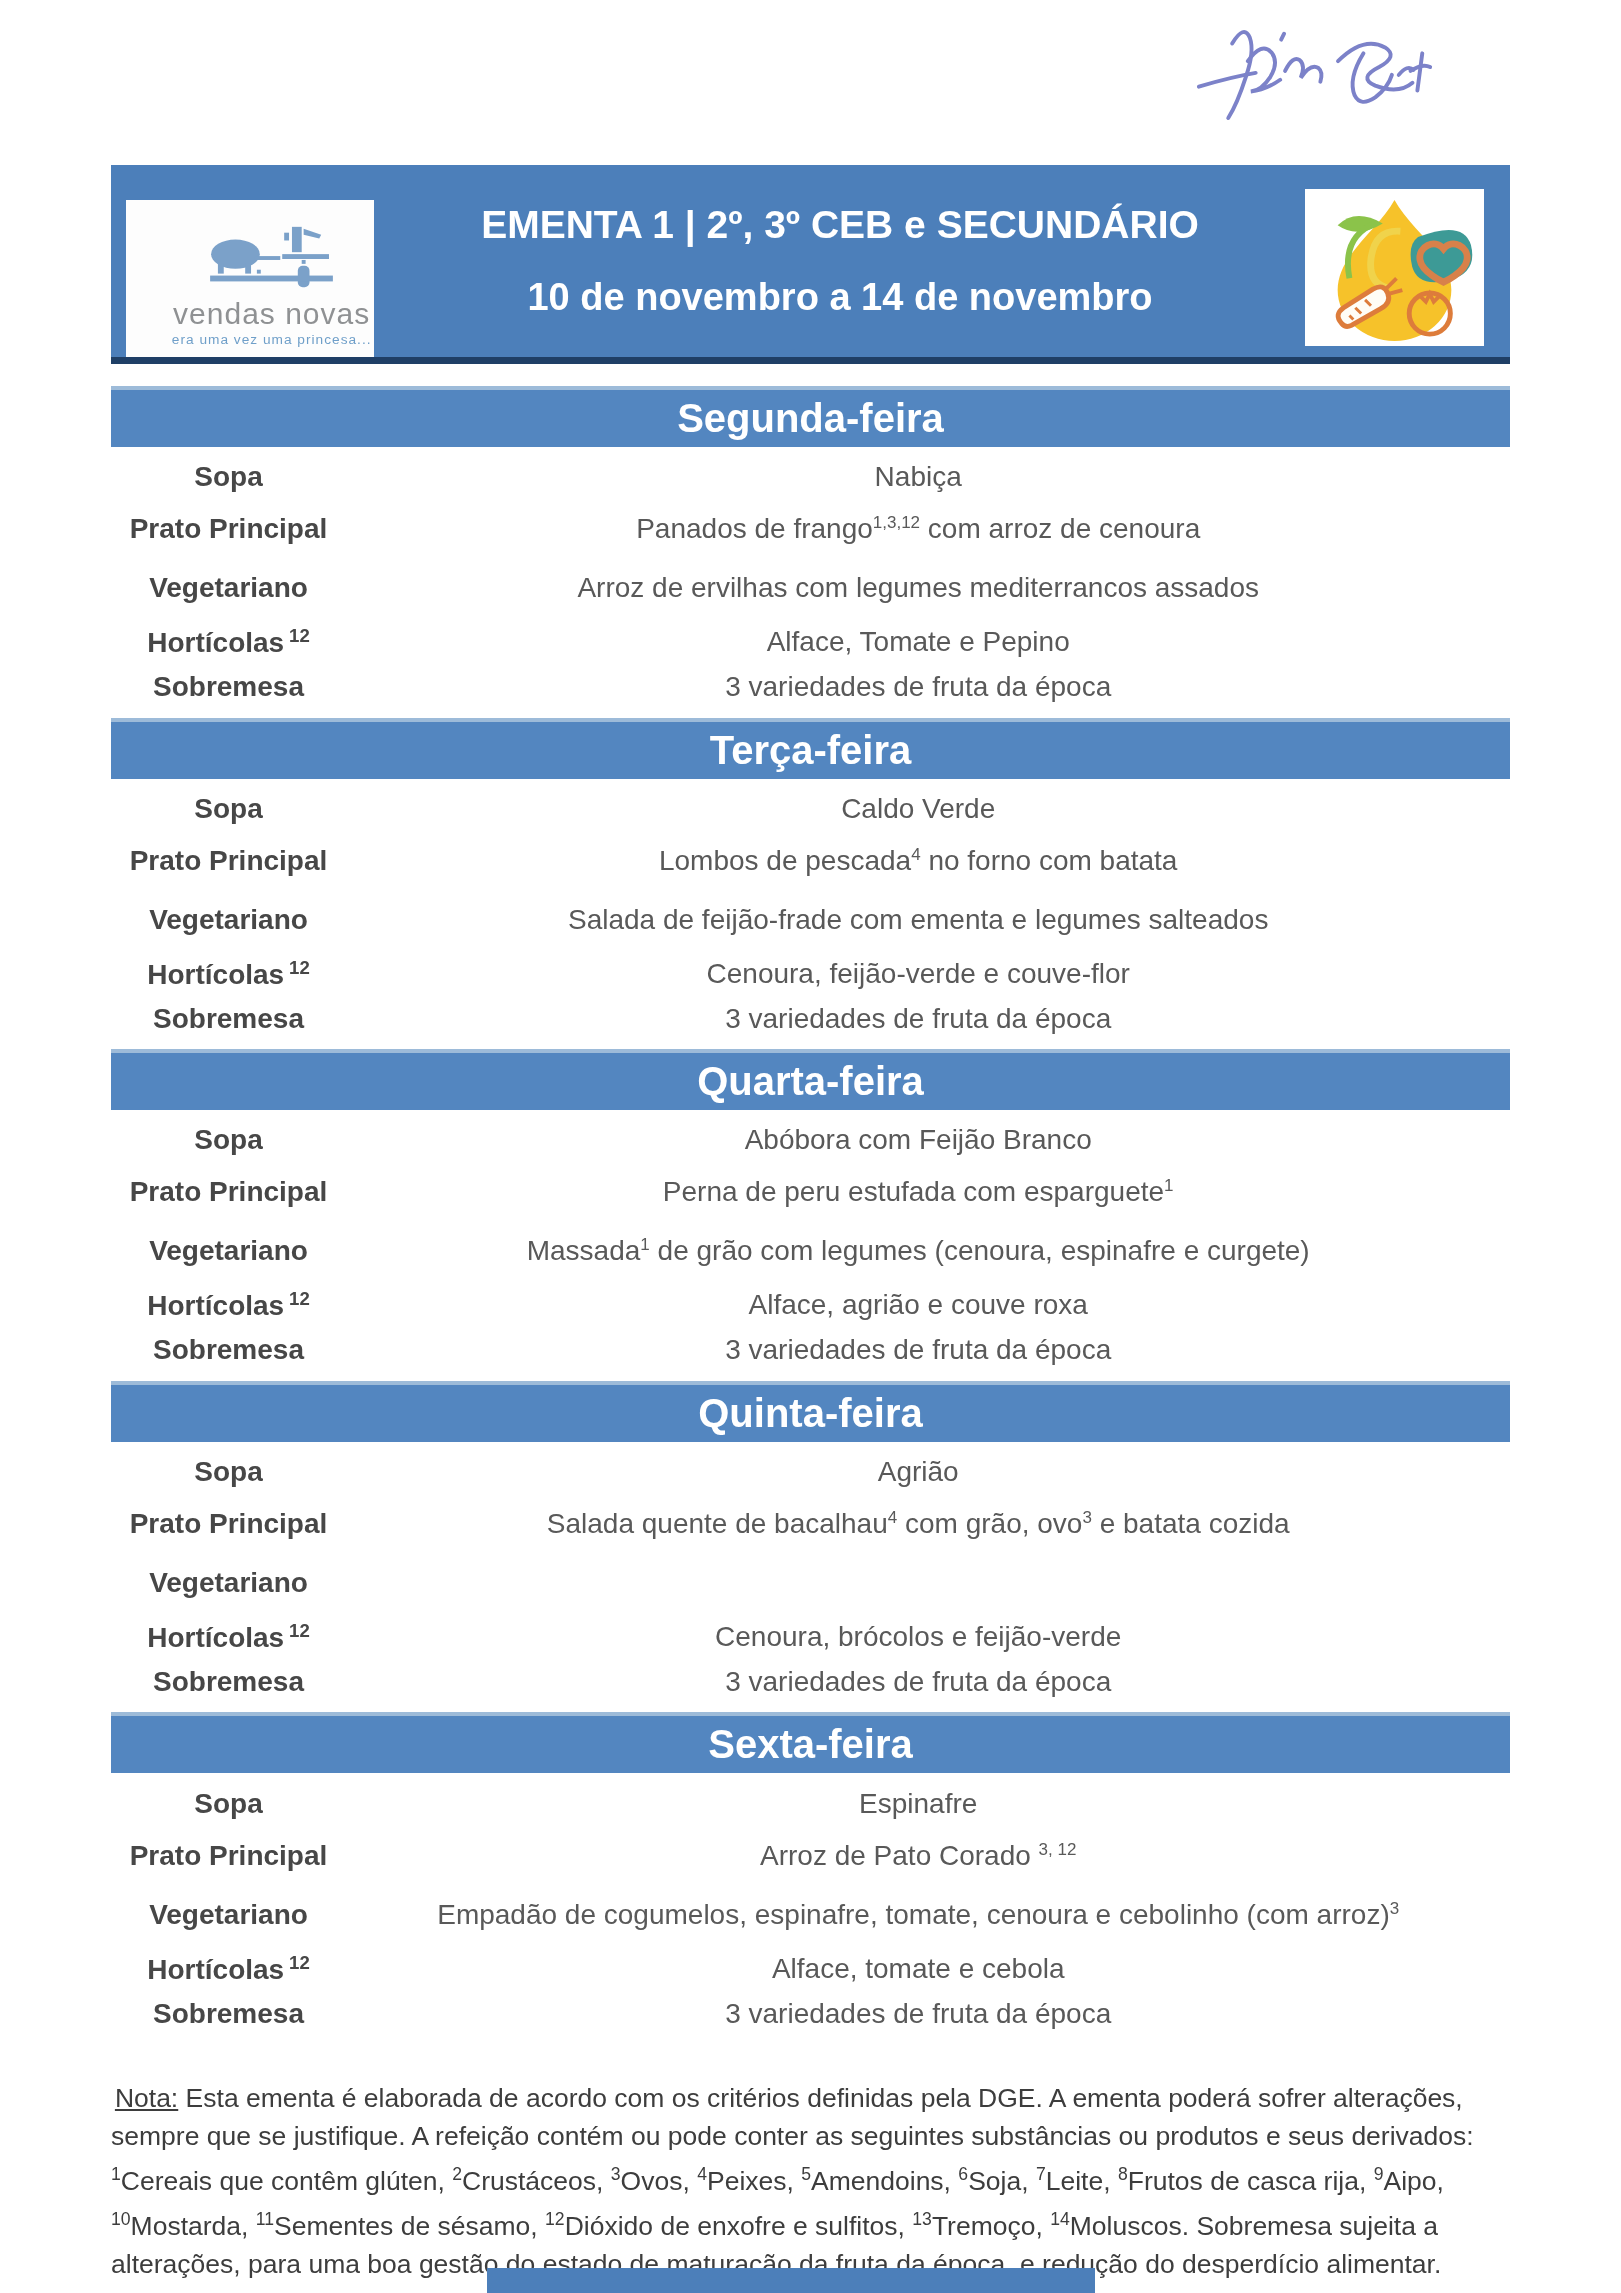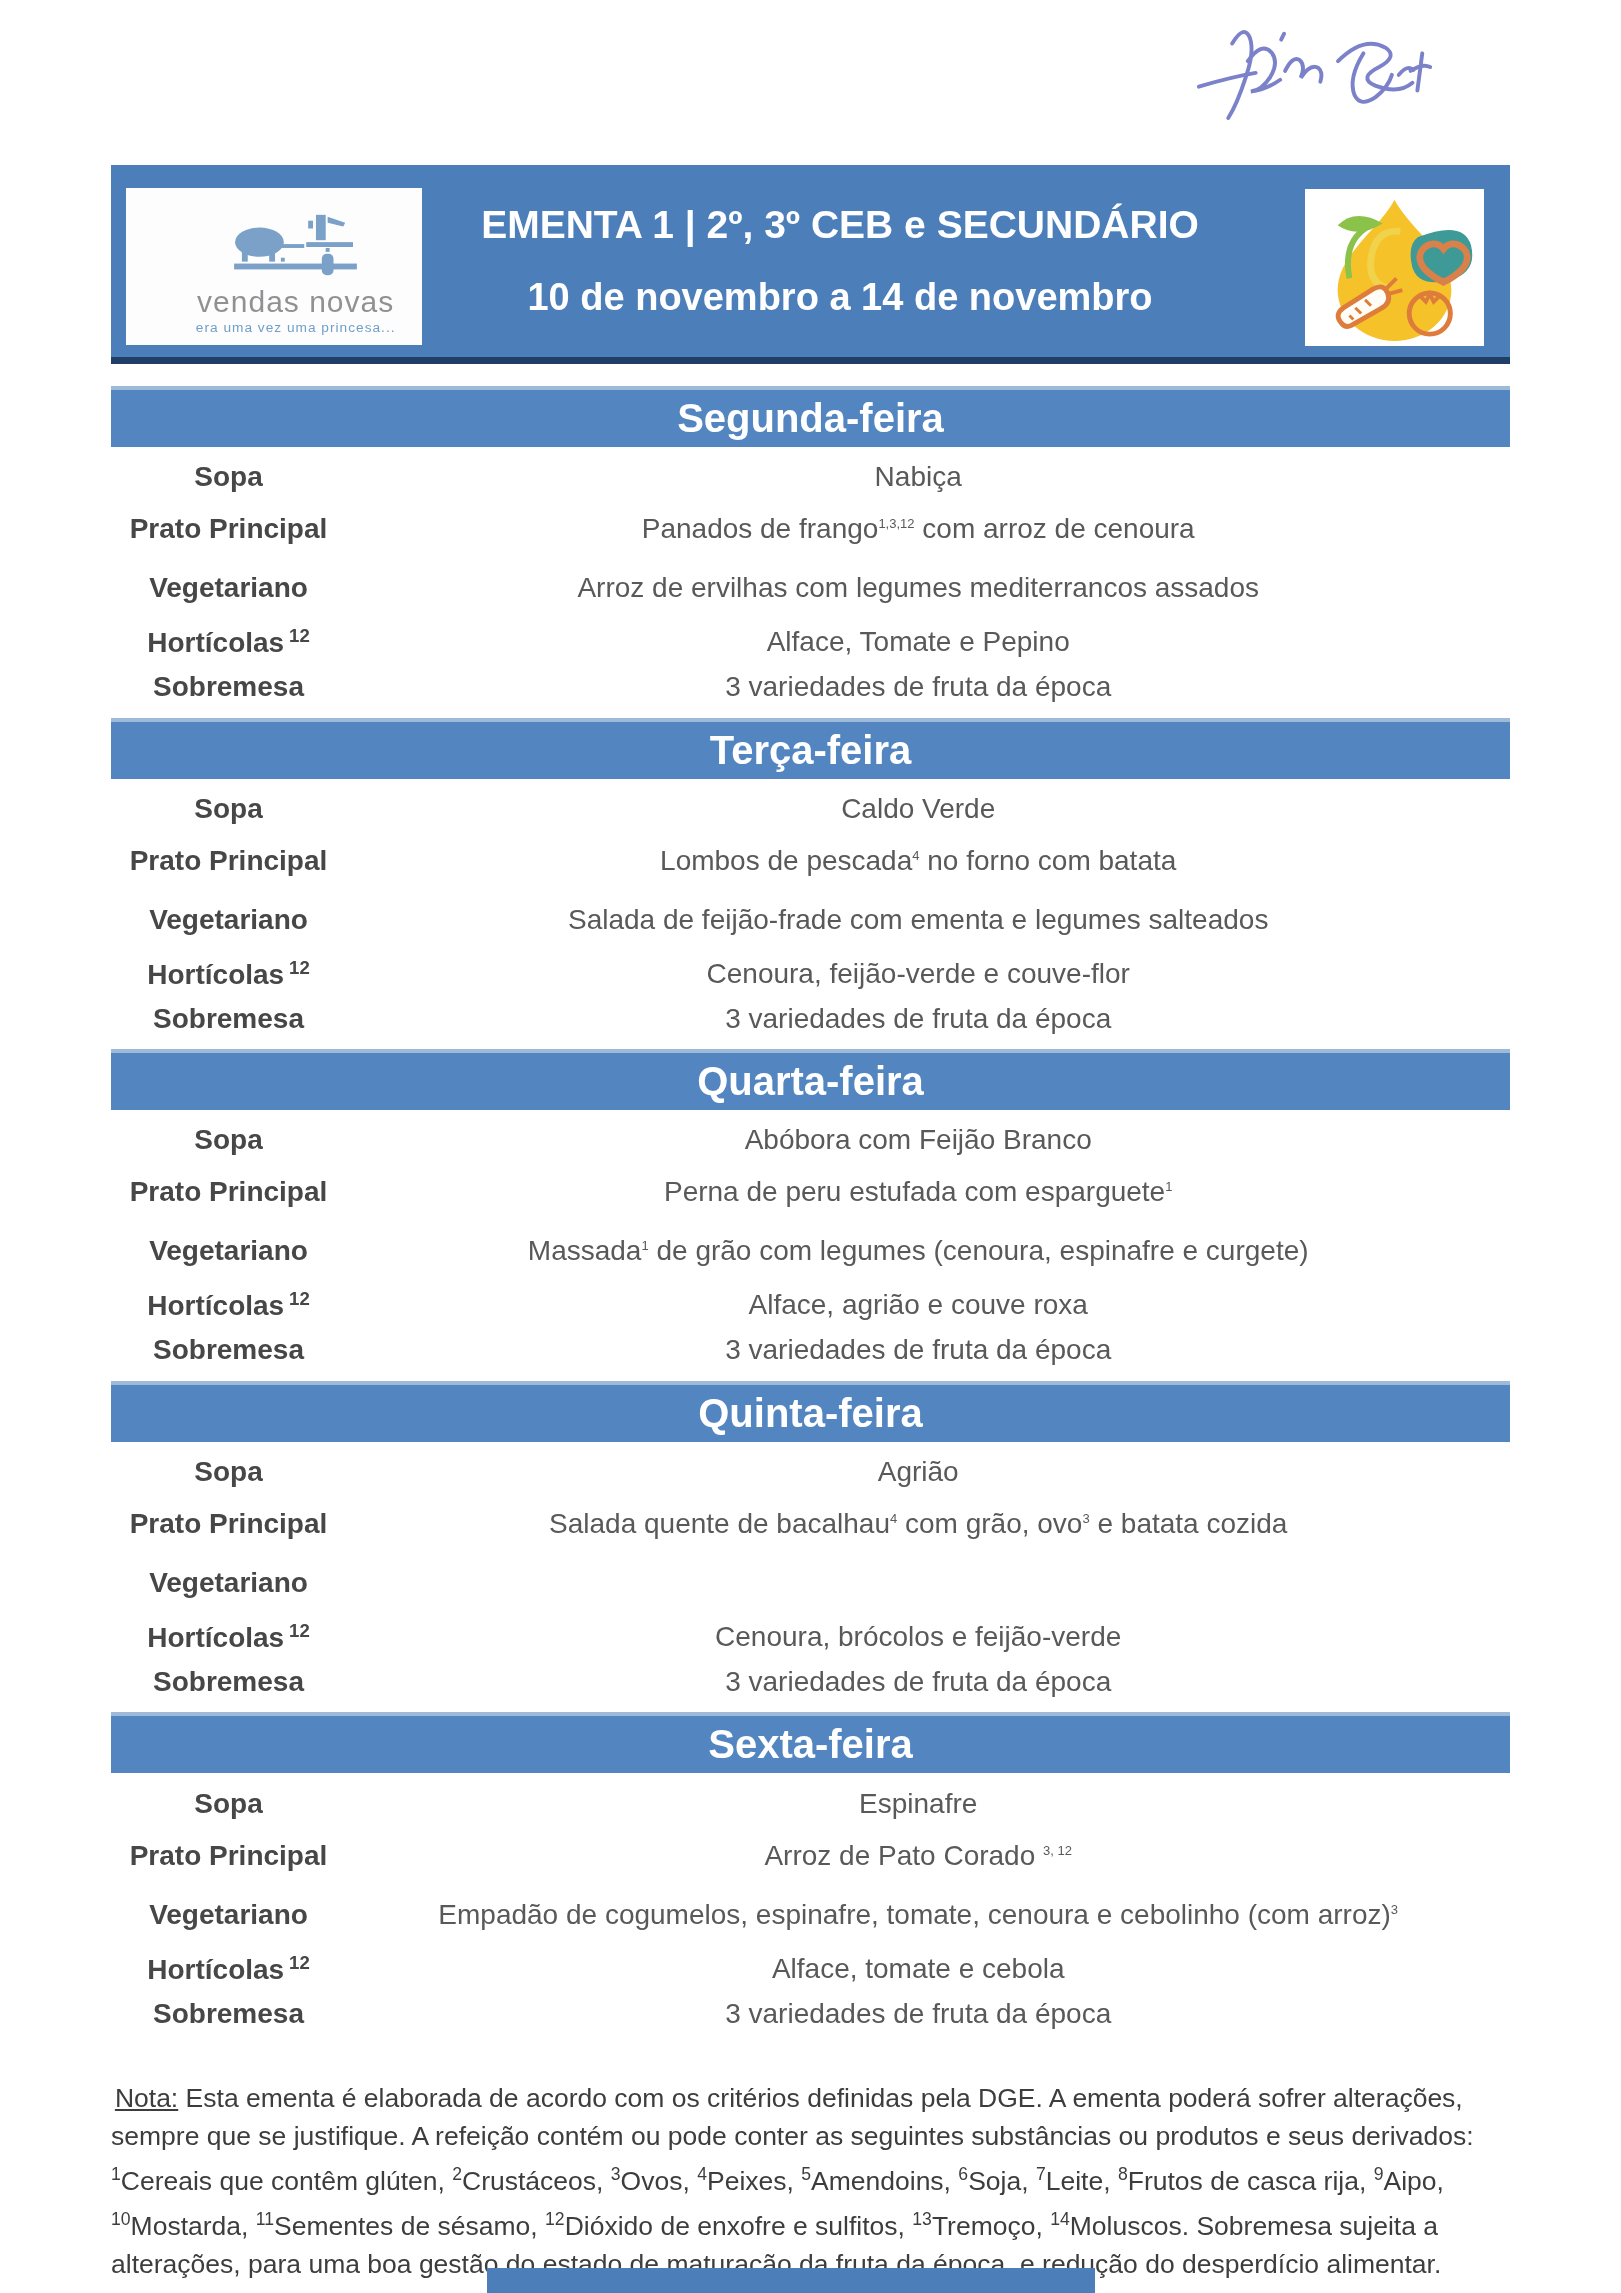--- a/index.html
+++ b/index.html
@@ -5,21 +5,21 @@
   html,body{margin:0;padding:0;background:#ffffff;}
   .page{position:relative;width:1621px;height:2294px;background:#ffffff;
         font-family:"Liberation Sans",sans-serif;overflow:hidden;}
 
   
   .signature{position:absolute;left:1191px;top:9.8px;width:245px;height:118px;}
 
   
   .header-block{position:absolute;left:111px;top:165px;width:1399px;height:192px;
         background:#4c7fba;border-bottom:7.8px solid #1f3f66;}
-  .logo-box{position:absolute;left:14.7px;top:23px;width:296px;height:157px;background:#fdfdfd;
+  .logo-box{position:absolute;left:14.7px;top:35px;width:248px;height:157px;background:#fdfdfd;
         display:flex;flex-direction:column;align-items:center;justify-content:flex-end;padding-bottom:9.8px;box-sizing:border-box;padding-left:44px;}
   .logo-pictogram{width:147px;height:76px;}
   .logo-name{font-size:30px;color:#8f9193;letter-spacing:1px;line-height:33px;}
   .logo-tagline{font-size:13.7px;color:#6f9fc9;letter-spacing:1px;margin-top:2px;}
   .titles{position:absolute;left:289px;right:230px;top:0;bottom:0;display:flex;flex-direction:column;
         justify-content:center;gap:29px;text-align:center;color:#ffffff;font-weight:bold;}
   .title-line1{font-size:39px;}
   .title-line2{font-size:38px;}
   .fruit-box{position:absolute;right:26.5px;top:23.5px;width:179px;height:157px;background:#ffffff;
         display:flex;align-items:center;justify-content:center;}
@@ -28,21 +28,21 @@
   .content{position:absolute;left:111px;top:386px;width:1399px;}
   .day-band{height:57px;background:#5386c0;border-top:4.9px solid #9dbbd9;
         display:flex;align-items:center;justify-content:center;}
   .day-name{color:#ffffff;font-weight:bold;font-size:40px;}
   .day-rows{padding:7.8px 0 9.8px 0;}
   .menu-row{display:flex;align-items:center;}
   .row-0{height:45px;}.row-1{height:59px;}.row-2{height:59px;}.row-3{height:49px;}.row-4{height:41px;}
   .row-label{width:235px;text-align:center;font-weight:bold;font-size:28px;color:#474747;flex:none;}
   .row-label sup{font-size:18.6px;margin-left:4.9px;}
   .row-dish{flex:1;text-align:center;font-size:28px;color:#595959;padding-right:19.6px;}
-  .row-dish sup{font-size:13px;}
+  .row-dish sup{font-size:17px;}
 
   
   .note{margin-top:35px;width:1421px;font-size:26.5px;line-height:38px;color:#3d3d3d;text-align:left;}
   .note-heading{text-decoration:underline;margin-left:3.9px;}
   .note sup{font-size:17.6px;}
 
   
   .cutoff-band{position:absolute;left:487px;top:2268px;width:608px;height:25.5px;background:#4c7fba;}
 
   svg{display:block;}

